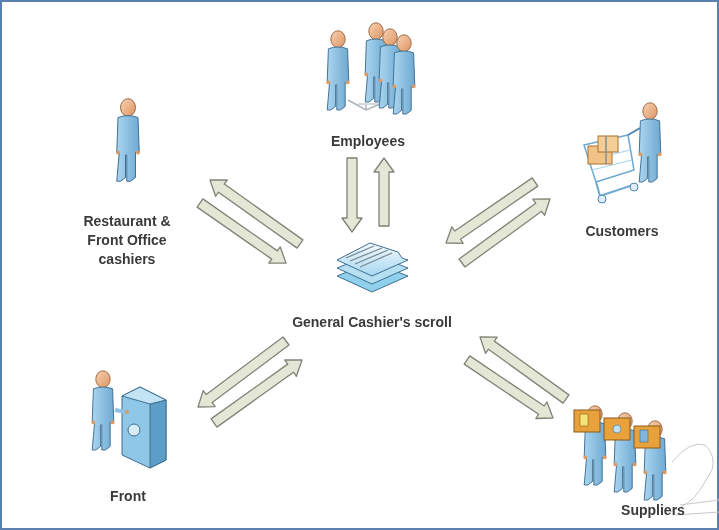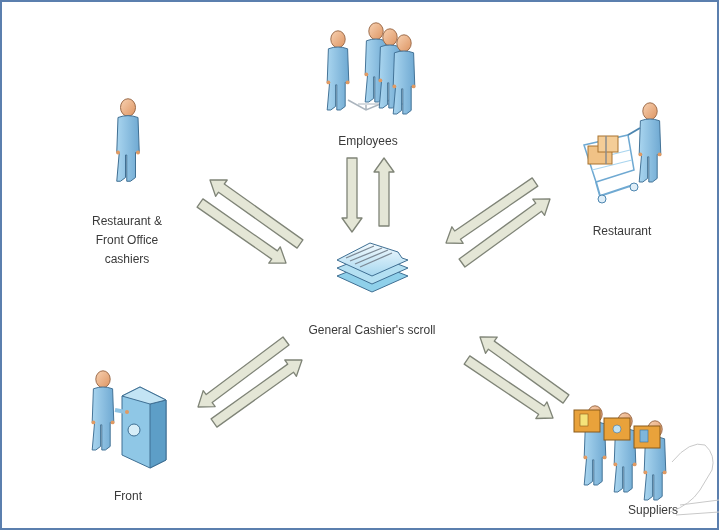--- a/index.html
+++ b/index.html
@@ -1,23 +1,23 @@
 <!DOCTYPE html>
 <html><head>
 <meta charset="utf-8">
 <style>
   html, body { margin: 0; padding: 0; background: #ffffff; }
   body { width: 719px; height: 530px; overflow: hidden; position: relative; font-family: "Liberation Sans", sans-serif; }
   .frame { position: absolute; left: 0; top: 0; width: 715px; height: 526px; border: 2px solid #5b7fae; background: #ffffff; }
   svg#diagram { position: absolute; left: 0; top: 0; }
-  .label { position: absolute; font-size: 12px; color: #3a3a3a; text-align: center; line-height: 19px; white-space: pre-line; }
+  .label { position: absolute; font-size: 14px; color: #3a3a3a; text-align: center; line-height: 19px; white-space: pre-line; font-weight: bold; }
   #lbl-employees { left: 318px; top: 132px; width: 100px; }
   #lbl-restaurant { left: 62px; top: 212px; width: 130px; }
   #lbl-customers { left: 572px; top: 222px; width: 100px; }
-  #lbl-scroll { left: 272px; top: 313px; width: 200px; margin-top: 8px; }
+  #lbl-scroll { left: 272px; top: 313px; width: 200px; }
   #lbl-bank { left: 88px; top: 487px; width: 80px; }
   #lbl-suppliers { left: 593px; top: 501px; width: 120px; }
 </style>
 </head>
 <body>
 
 <div class="frame"></div>
 
 <svg id="diagram" width="719" height="530" viewBox="0 0 719 530">
   <defs>
@@ -130,16 +130,16 @@
   <g fill="none" stroke="#c9c9c9" stroke-width="1">
     <path d="M672,462 Q690,440 705,445 Q716,455 712,470 L700,490 Q690,505 670,512"></path>
     <path d="M680,505 L719,500 M676,515 L719,512"></path>
   </g>
 </svg>
 
 <div class="label" id="lbl-employees">Employees</div>
 <div class="label" id="lbl-restaurant">Restaurant &amp;
 Front Office
 cashiers</div>
-<div class="label" id="lbl-customers">Restaurant</div>
+<div class="label" id="lbl-customers">Customers</div>
 <div class="label" id="lbl-scroll">General Cashier's scroll</div>
 <div class="label" id="lbl-bank">Front</div>
 <div class="label" id="lbl-suppliers">Suppliers</div>
 
 </body></html>

